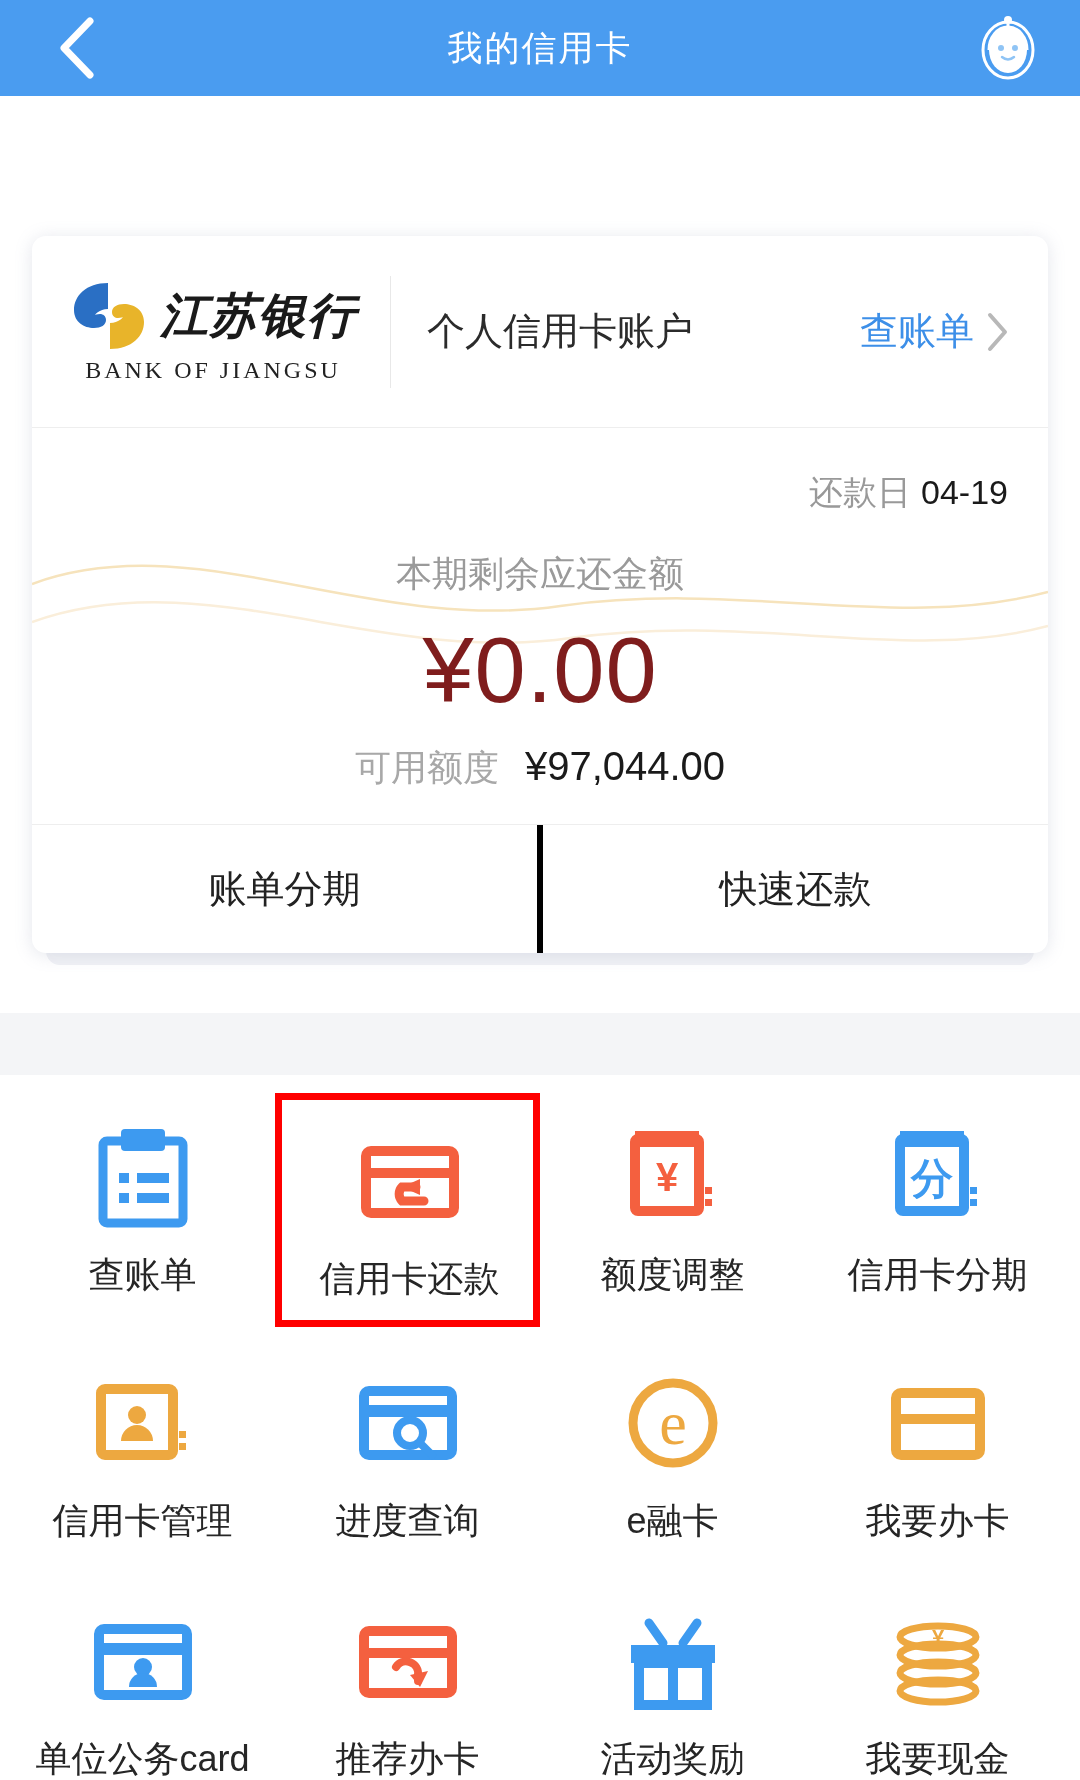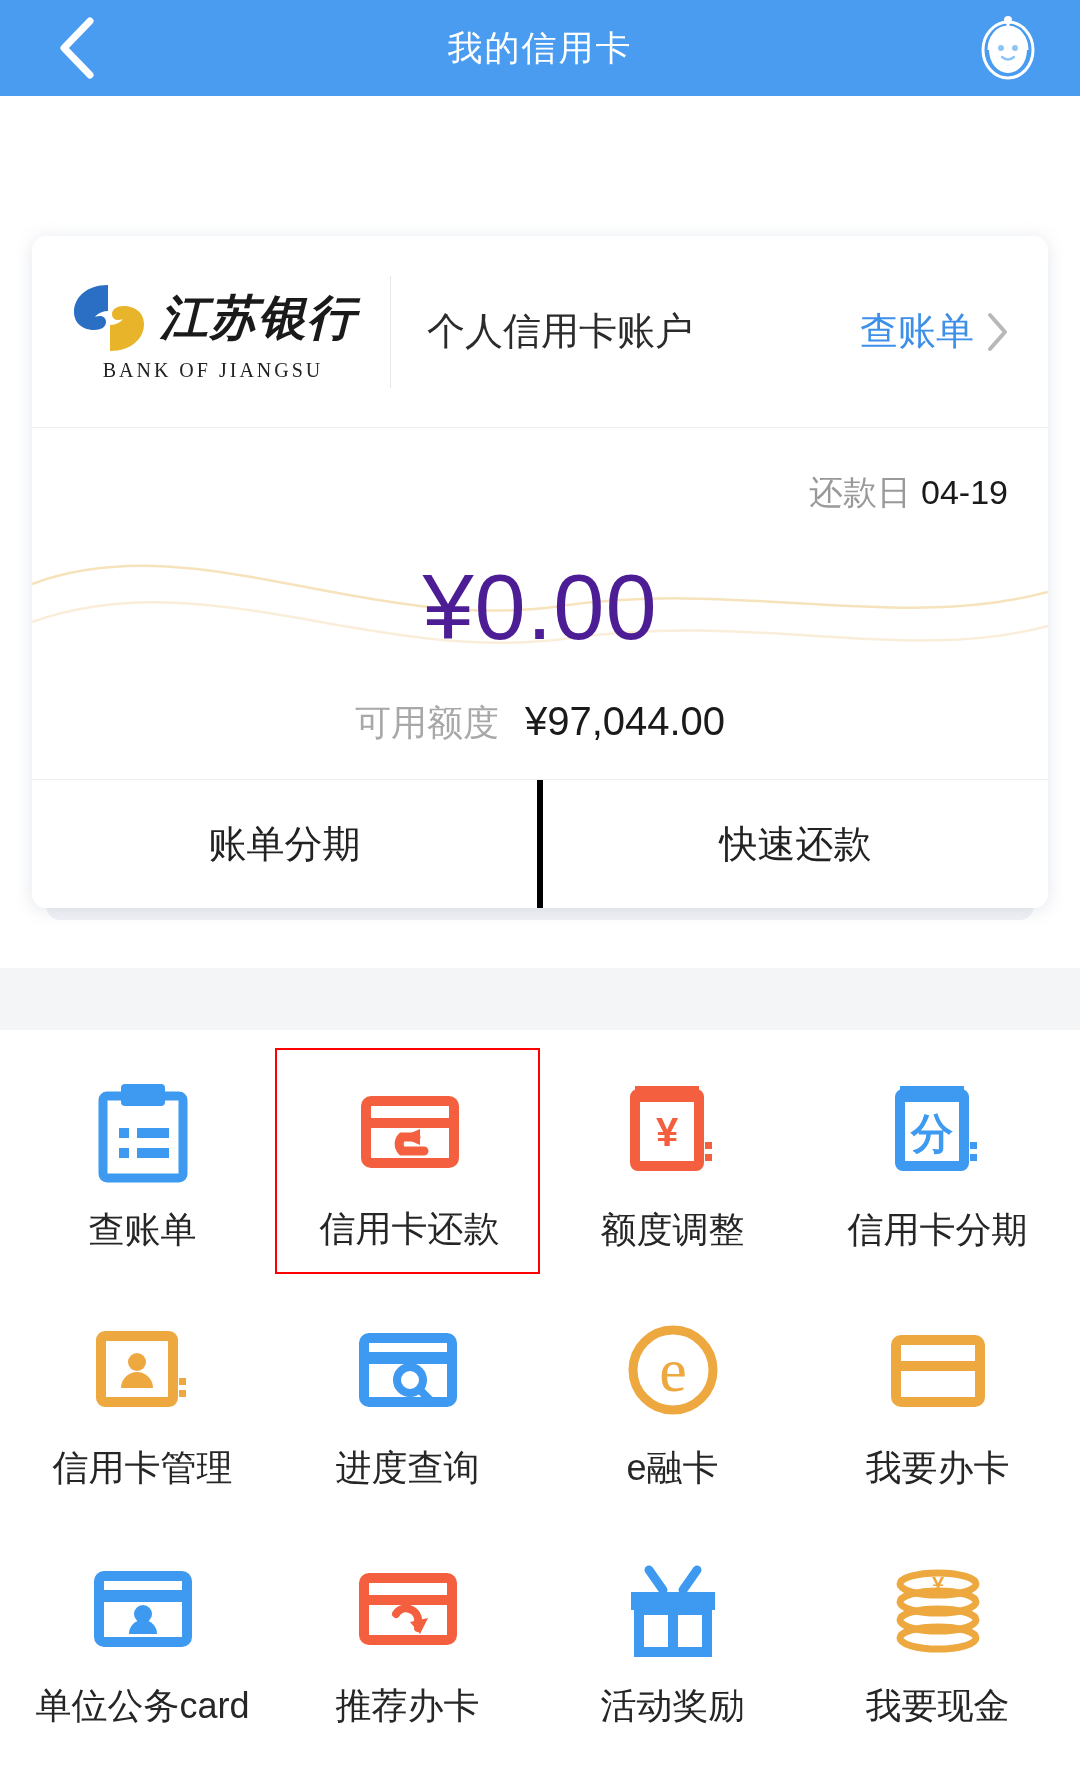--- a/index.html
+++ b/index.html
@@ -93,21 +93,21 @@
     font-family:"Liberation Serif","DejaVu Serif",serif;
     font-size:48px;
     font-weight:700;
     color:#1a1a1a;
     font-style:italic;
     letter-spacing:1px;
     white-space:nowrap;
   }
   .logo-en{
     font-family:"Liberation Serif","DejaVu Serif",serif;
-    font-size:20px;
+    font-size:24px;
     letter-spacing:3px;
     color:#222;
     margin-top:4px;
     white-space:nowrap;
   }
   .acct-name{
     flex:1;
     font-size:38px;
     color:#2b2b2b;
     padding-left:36px;
@@ -151,25 +151,25 @@
 
   .due-title{
     text-align:center;
     font-size:36px;
     color:#9a9a9a;
     margin-bottom:14px;
   }
   .due-amount{
     text-align:center;
     font-size:92px;
-    color:#4c1d95;
+    color:#7f1d1d;
     font-weight:400;
     letter-spacing:1px;
     line-height:1.25;
-    margin-bottom:32px;
+    margin-bottom:14px;
   }
   .avail-row{
     text-align:center;
     white-space:nowrap;
     line-height:1.2;
   }
   .avail-label{
     font-size:36px;
     color:#a8a8a8;
     margin-right:26px;
@@ -212,21 +212,21 @@
   .grid-cell{
     display:flex;
     flex-direction:column;
     align-items:center;
     justify-content:flex-start;
     padding:32px 0 26px 0;
     cursor:pointer;
     position:relative;
   }
   .grid-cell.selected{
-    border:2px solid #8b5cf6;
+    border:7px solid #8b5cf6;
     padding:29px 0 23px 4px;
   }
   .cell-icon{
     width:104px;height:104px;
     display:flex;align-items:center;justify-content:center;
     margin-bottom:28px;
   }
   .cell-label{
     font-size:36px;
     color:#262626;
@@ -289,20 +289,21 @@
       <div class="card-mid">
         <svg class="wave" viewBox="0 0 1000 210" preserveAspectRatio="none">
           <path d="M0,70 C160,10 330,120 520,92 C700,66 850,118 1000,78" fill="none" stroke="#F6E3BC" stroke-width="2.5"></path>
           <path d="M0,108 C170,46 340,152 530,124 C710,98 860,150 1000,112" fill="none" stroke="#FAEEDA" stroke-width="2.5"></path>
         </svg>
 
         <div class="due-row">
           <span class="due-label">还款日</span><span class="due-date">04-19</span>
         </div>
 
+        <div class="due-title">本期剩余应还金额</div>
         <div class="due-amount">¥0.00</div>
 
         <div class="avail-row">
           <span class="avail-label">可用额度</span><span class="avail-value">¥97,044.00</span>
         </div>
       </div>
 
       <div class="card-actions">
         <div class="card-action">账单分期</div>
         <div class="card-action">快速还款</div>

